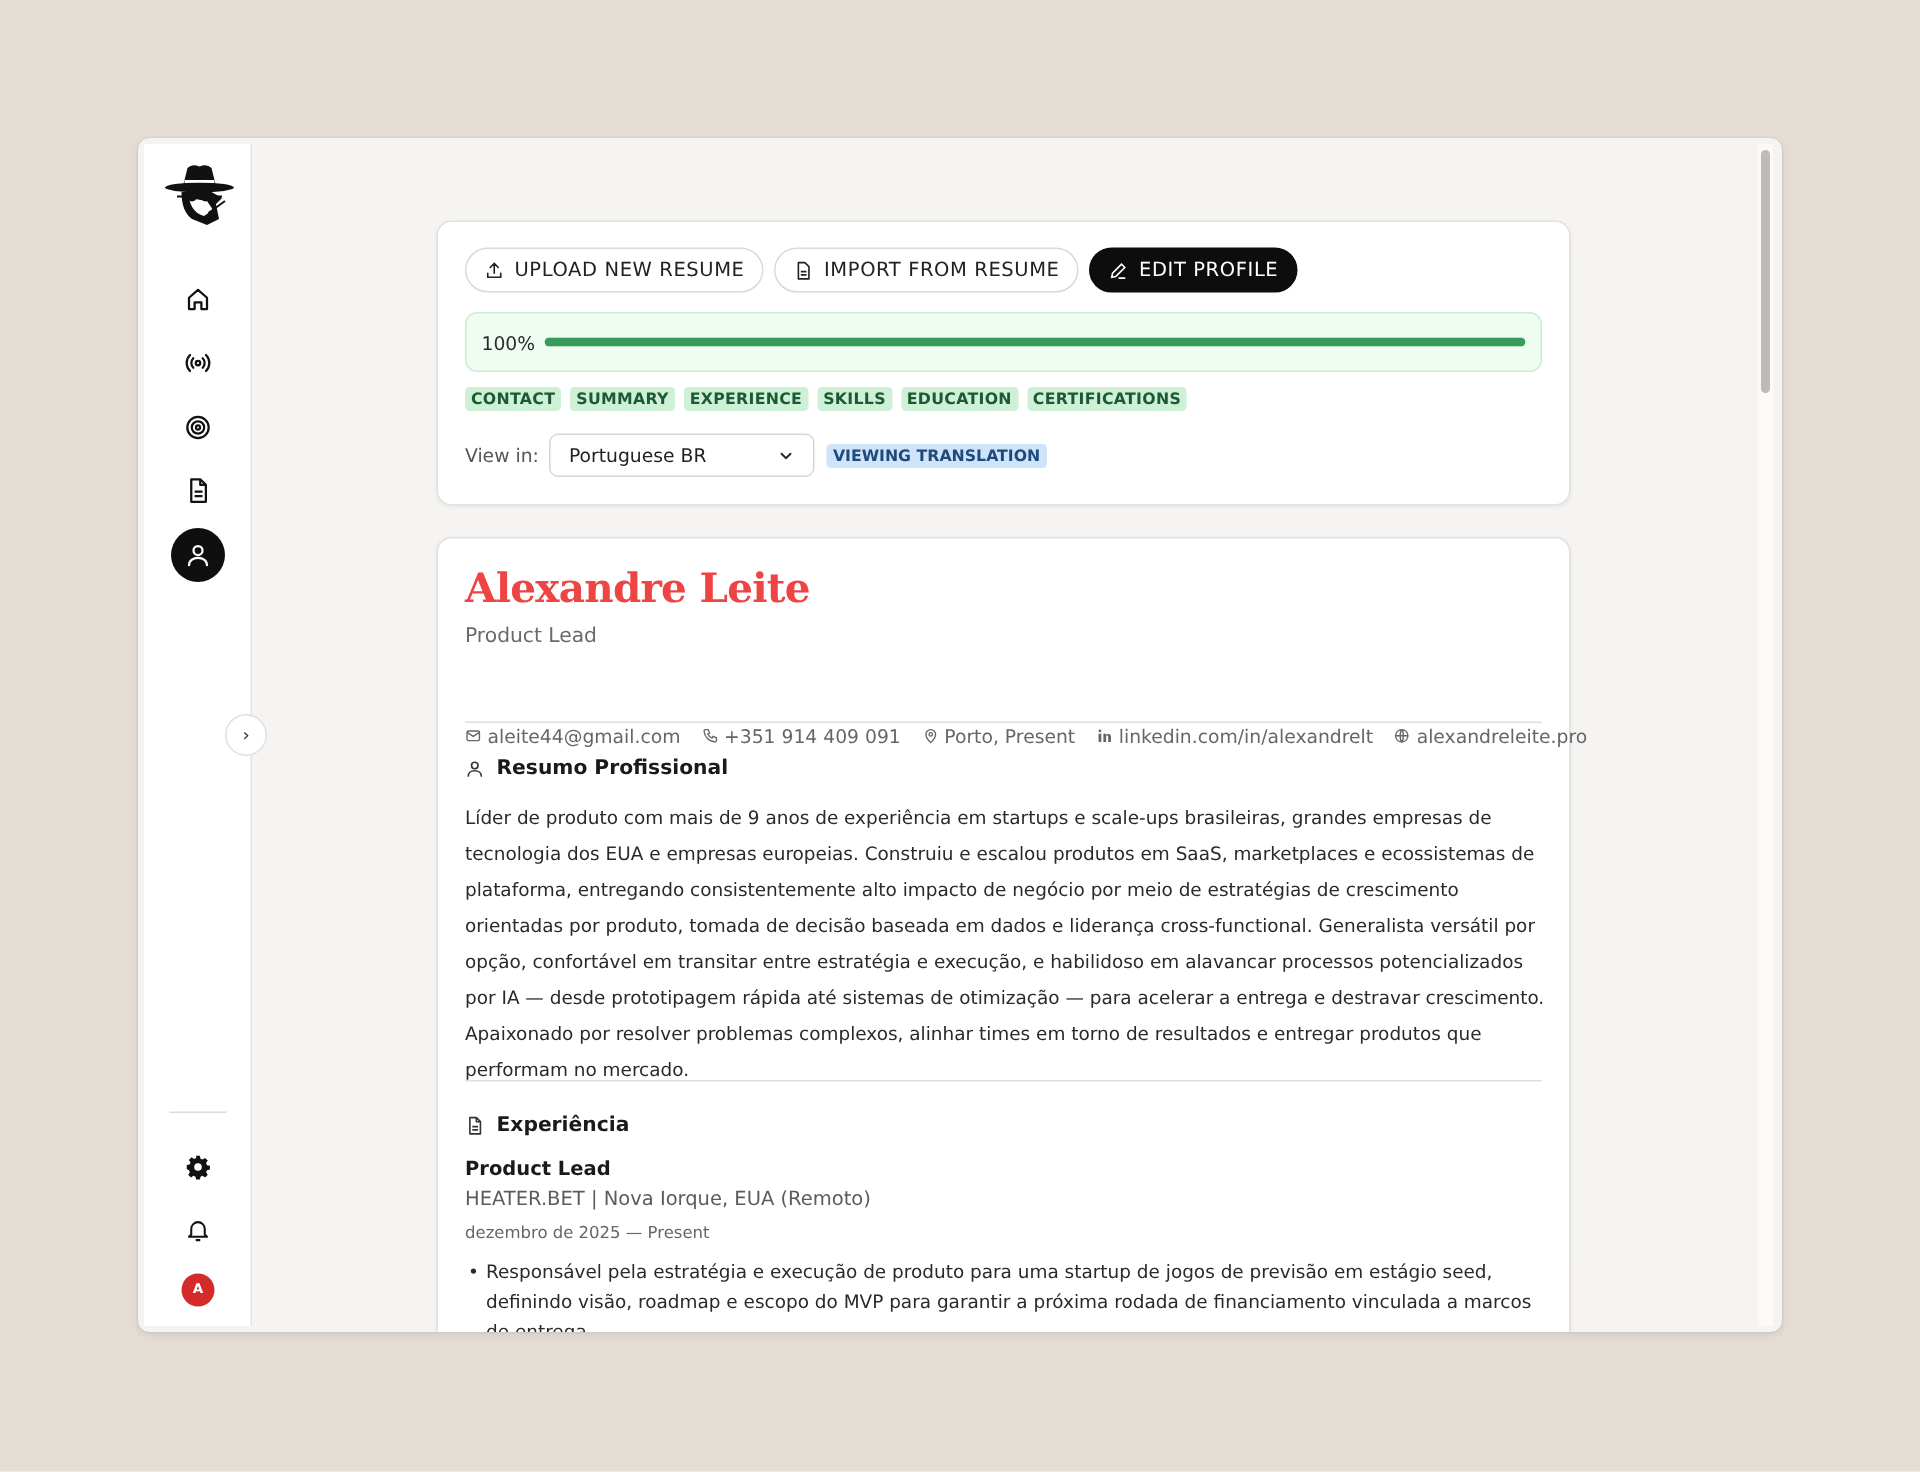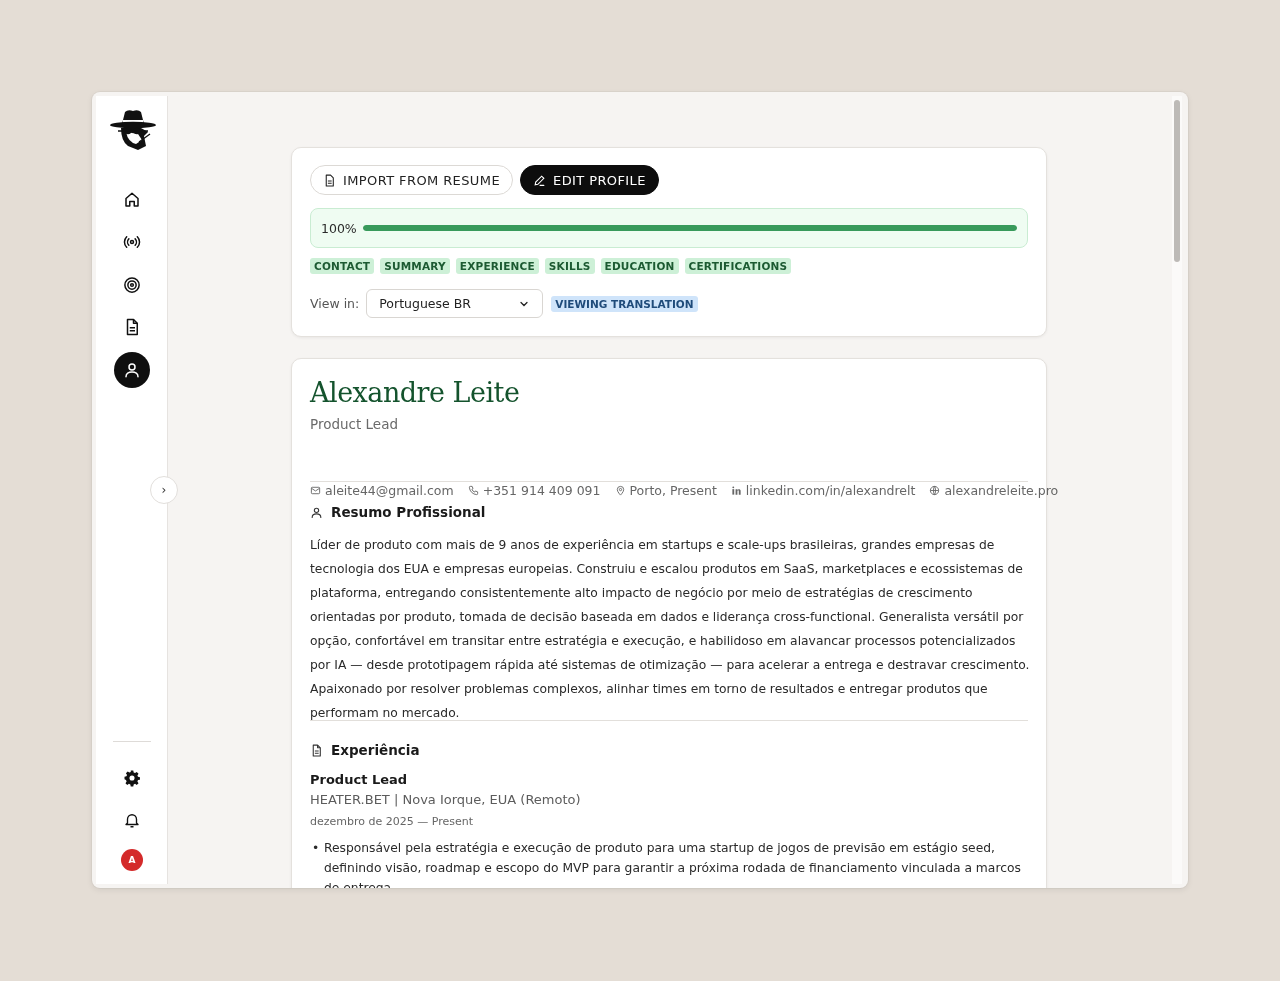--- a/index.html
+++ b/index.html
@@ -106,22 +106,22 @@
     padding: 0 12px; font-size: 12.5px; color: #222; background: #fff; cursor: pointer;
   }
   .select svg { width: 12px; height: 12px; }
   .badge-blue {
     background: #cfe4fa; color: #1f4b7a;
     font-size: 10.5px; font-weight: bold;
     padding: 2px 4px; border-radius: 3px; margin-left: 1px;
   }
   .name {
     position: absolute; left: 18px; top: 18px;
-    font-family: "DejaVu Serif", serif; font-weight: normal;
-    font-size: 27px; color: #14532d; letter-spacing: -0.5px;
+    font-family: "DejaVu Serif", serif; font-weight: bold;
+    font-size: 27px; color: #ef4444; letter-spacing: -0.5px;
   }
   .role { position: absolute; left: 18px; top: 57px; font-size: 13.5px; color: #6a6a6a; }
   .contacts { position: absolute; left: 18px; top: 84px; display: flex; gap: 14px; font-size: 12.5px; color: #666; white-space: nowrap; }
   .contact { display: flex; align-items: center; gap: 4px; margin-top: 40px; }
   .contact svg { width: 11px; height: 11px; }
   .hr { position: absolute; left: 18px; width: 718px; height: 1px; background: #e2dfdb; }
   .section-head { position: absolute; left: 18px; display: flex; align-items: center; gap: 8px; font-size: 13.5px; font-weight: bold; color: #1a1a1a; }
   .section-head svg { width: 13px; height: 13px; }
   .summary {
     position: absolute; left: 18px; top: 174px; width: 722px;
@@ -202,20 +202,26 @@
     <div class="avatar-badge">A</div>
   </div>
 
   <div class="collapse-btn">
     <span>›</span>
   </div>
 
   <div class="card top">
     <div class="btn-row">
       <div class="pill-btn">
+        <svg viewBox="0 0 24 24" fill="none" stroke="#222" stroke-width="2" stroke-linecap="round">
+            <path d="M12 15V3M7 8l5-5 5 5M4 15v5h16v-5"></path>
+          </svg>
+        <span>UPLOAD NEW RESUME</span>
+      </div>
+      <div class="pill-btn">
         <svg viewBox="0 0 24 24" fill="none" stroke="#222" stroke-width="2" stroke-linejoin="round">
             <path d="M6 2h8l5 5v15H6z"></path>
             <path d="M9 13h7M9 17h7"></path>
           </svg>
         <span>IMPORT FROM RESUME</span>
       </div>
       <div class="pill-btn dark">
         <svg viewBox="0 0 24 24" fill="none" stroke="#fff" stroke-width="2" stroke-linecap="round">
             <path d="M4 20l1-5L16 4l4 4L9 19z"></path>
             <path d="M13 21h7"></path>

